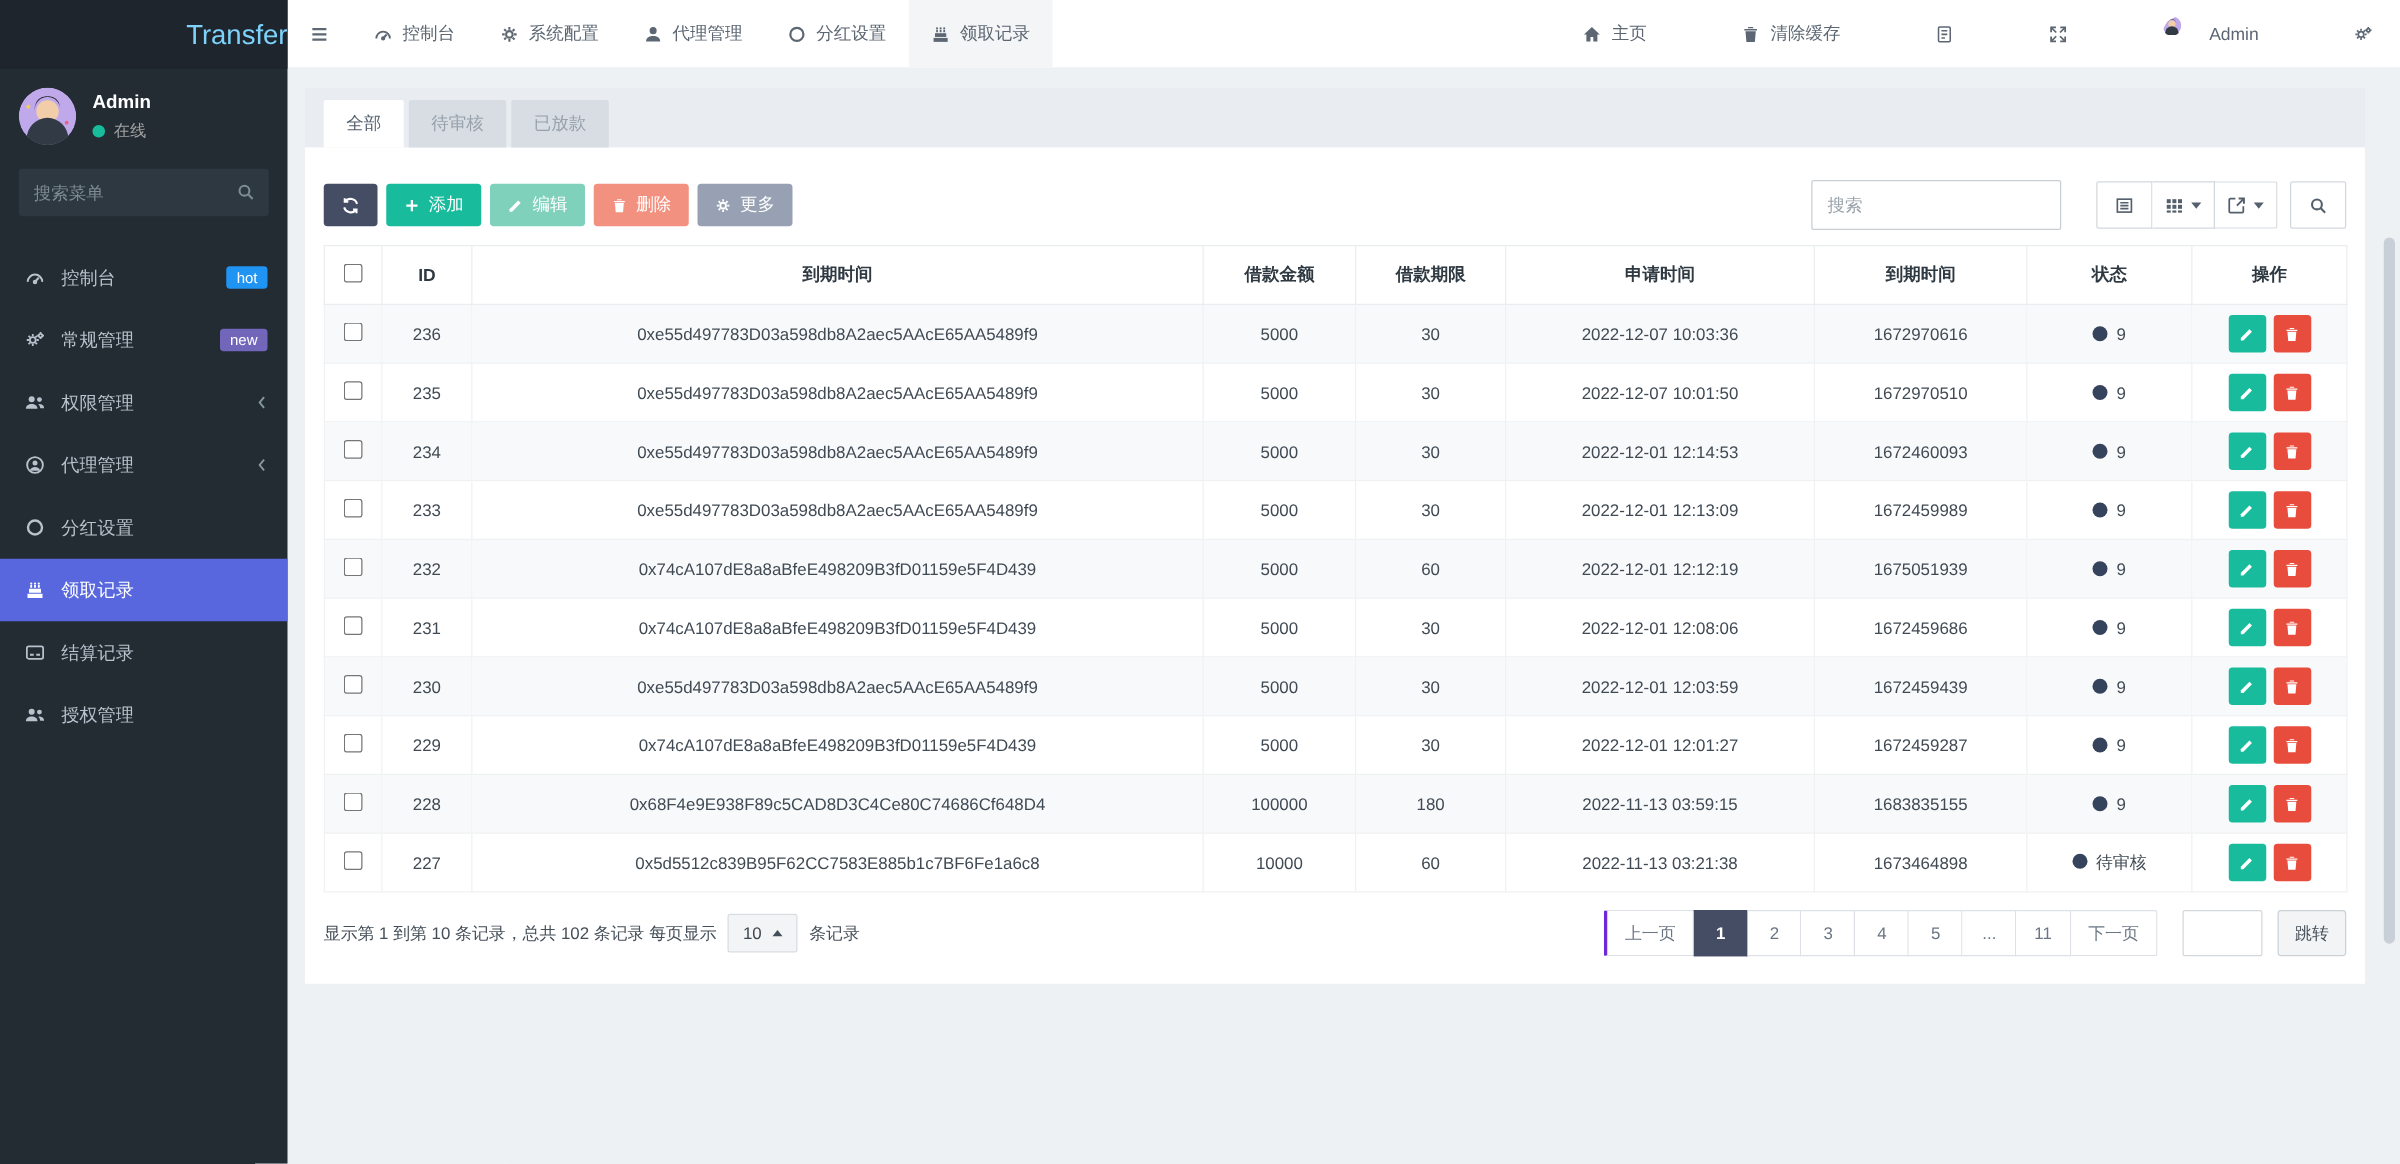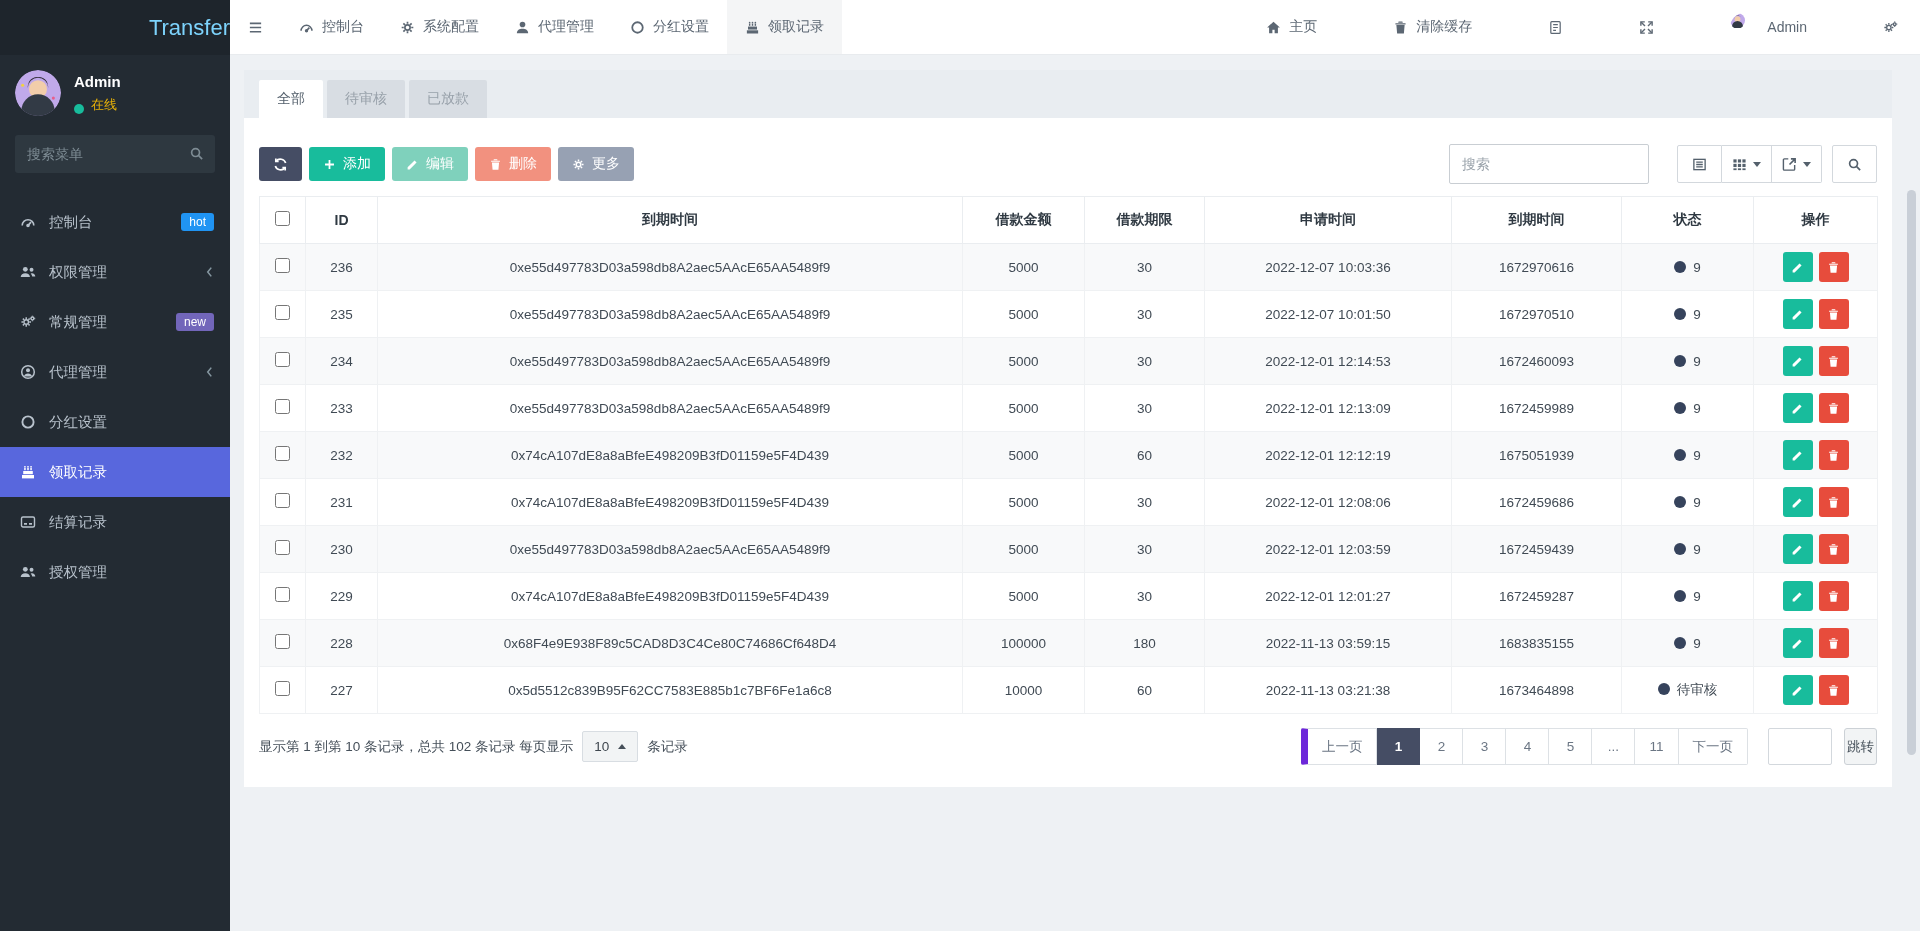--- a/index.html
+++ b/index.html
@@ -6,21 +6,21 @@
   html,body { width:1920px; height:931px; overflow:hidden; }
   body { background:#eef1f4; font-size:14px; color:#444; position:relative; }
   svg { display:block; }
 
   
   .sidebar { position:absolute; left:0; top:0; width:230px; height:931px; background:#232b33; z-index:10; }
   .brand { height:55px; line-height:55px; text-align:right; color:#7dd3fc; font-size:22px; background:#1e252c; }
   .user-panel { display:flex; align-items:center; gap:13px; padding:15px; }
   .avatar { width:46px; height:46px; border-radius:50%; overflow:hidden; flex:0 0 auto; }
   .user-name { color:#fff; font-weight:bold; font-size:15px; margin-bottom:6px; }
-  .user-status { color:#eab308; font-size:13px; display:flex; align-items:flex-end; gap:7px; }
+  .user-status { color:#a3a3a3; font-size:13px; display:flex; align-items:center; gap:7px; }
   .user-status .dot { width:10px; height:10px; border-radius:50%; background:#18bc9c; }
   .side-search { margin:4px 15px 16px; position:relative; }
   .side-search input { width:100%; height:38px; background:#2e3840; border:0; border-radius:3px; padding:0 34px 0 12px; color:#aab8bf; font-size:14px; outline:none; }
   .side-search input::placeholder { color:#7d8b93; }
   .side-search .s-icon { position:absolute; right:11px; top:11px; width:15px; height:15px; color:#7d8b93; }
   .menu { padding-top:8px; }
   .menu-item { height:50px; display:flex; align-items:center; gap:12px; padding:0 16px 0 20px; color:#b8c2cc; font-size:14.5px; cursor:pointer; }
   .menu-item .mi-icon { width:17px; height:16px; display:inline-flex; }
   .menu-item .mi-icon svg { width:16px; height:16px; }
   .menu-item.active { background:#5867dd; color:#fff; }
@@ -76,25 +76,25 @@
   .act-btn { width:30px; height:30px; border:0; border-radius:3px; color:#fff; display:inline-flex; align-items:center; justify-content:center; margin:0 3px; cursor:pointer; vertical-align:middle; }
   .act-btn svg { width:13px; height:13px; }
   .act-edit { background:#18bc9c; }
   .act-del  { background:#e74c3c; }
 
   .tfooter { display:flex; align-items:center; margin-top:14px; font-size:13.5px; color:#454f59; }
   .summary { display:flex; align-items:center; }
   .page-size { display:inline-flex; align-items:center; gap:9px; border:1px solid #d8dde2; background:#f2f4f5; height:31px; padding:0 11px; margin:0 9px; border-radius:2px; color:#3e464e; cursor:pointer; }
   .pagination { margin-left:auto; display:flex; }
   .page-item { min-width:43px; padding:0 14px; height:37px; display:inline-flex; align-items:center; justify-content:center; border:1px solid #dde1e5; border-left:0; background:#fff; color:#6b7684; font-size:13.5px; cursor:pointer; }
-  .page-item:first-child { border-left:7px solid #6d28d9; border-radius:2px 0 0 2px; }
+  .page-item:first-child { border-left:3px solid #6d28d9; border-radius:2px 0 0 2px; }
   .page-item:last-child { border-radius:0 2px 2px 0; }
   .page-item.active { background:#454d64; border-color:#454d64; color:#fff; font-weight:bold; }
   .jump-input { width:64px; height:37px; border:1px solid #d3d8dd; border-radius:2px; margin-left:20px; padding:0 8px; outline:none; }
-  .jump-btn { height:37px; padding:0 2px; margin-left:12px; border:1px solid #ccd1d6; background:#f2f4f5; border-radius:3px; color:#454f59; font-size:13.5px; cursor:pointer; }
+  .jump-btn { height:37px; padding:0 13px; margin-left:12px; border:1px solid #ccd1d6; background:#f2f4f5; border-radius:3px; color:#454f59; font-size:13.5px; cursor:pointer; }
 
   .scroll-thumb { position:absolute; right:4px; top:190px; width:9px; height:565px; border-radius:5px; background:#c9cfd7; }
 </style>
 </head>
 <body>
 
 <aside class="sidebar">
   <div class="brand">Transfer</div>
   <div class="user-panel">
     <span class="avatar">
@@ -131,45 +131,45 @@
             <path d="M2.2 11.5a5.8 5.8 0 1 1 11.6 0"></path>
             <path d="M8 11.5l3-3.4" stroke-width="1.8"></path>
             <circle cx="8" cy="11.5" r="1" fill="currentColor"></circle>
           </svg>
         </span>
         <span>控制台</span>
         <span class="badge" style="background:#2094f3">hot</span>
       </div>
       <div class="menu-item">
         <span class="mi-icon">
+          <svg viewBox="0 0 18 16" fill="none" stroke="currentColor" stroke-width="1.6">
+            <circle cx="7" cy="8" r="2.6"></circle>
+            <path d="M7 2.6v2M7 11.4v2M1.6 8h2M10.4 8h2M3.2 4.2l1.4 1.4M9.4 10.4l1.4 1.4M10.8 4.2 9.4 5.6M4.6 10.4l-1.4 1.4"></path>
+            <circle cx="14" cy="4" r="1.6"></circle>
+            <path d="M14 .9v1M14 6.1v1M10.9 4h1M16.1 4h1"></path>
+          </svg>
+        </span>
+        <span>常规管理</span>
+        <span class="badge" style="background:#7266ba">new</span>
+      </div>
+      <div class="menu-item">
+        <span class="mi-icon">
           <svg viewBox="0 0 18 16" fill="currentColor">
             <circle cx="6" cy="5" r="2.7"></circle>
             <path d="M.8 13.6c0-2.7 2.3-4.2 5.2-4.2s5.2 1.5 5.2 4.2z"></path>
             <circle cx="13" cy="5.4" r="2.2"></circle>
             <path d="M13.4 9.4c2.2.3 3.8 1.6 3.8 3.7h-3.4a6.3 6.3 0 0 0-1.8-3.5z"></path>
           </svg>
         </span>
         <span>权限管理</span>
         <span class="chev">
           <svg viewBox="0 0 10 16" fill="none" stroke="currentColor" stroke-width="1.8">
             <path d="M7 3 3 8l4 5"></path>
           </svg>
         </span>
-      </div>
-      <div class="menu-item">
-        <span class="mi-icon">
-          <svg viewBox="0 0 18 16" fill="none" stroke="currentColor" stroke-width="1.6">
-            <circle cx="7" cy="8" r="2.6"></circle>
-            <path d="M7 2.6v2M7 11.4v2M1.6 8h2M10.4 8h2M3.2 4.2l1.4 1.4M9.4 10.4l1.4 1.4M10.8 4.2 9.4 5.6M4.6 10.4l-1.4 1.4"></path>
-            <circle cx="14" cy="4" r="1.6"></circle>
-            <path d="M14 .9v1M14 6.1v1M10.9 4h1M16.1 4h1"></path>
-          </svg>
-        </span>
-        <span>常规管理</span>
-        <span class="badge" style="background:#7266ba">new</span>
       </div>
       <div class="menu-item">
         <span class="mi-icon">
           <svg viewBox="0 0 16 16" fill="none" stroke="currentColor" stroke-width="1.5">
             <circle cx="8" cy="8" r="6.3"></circle>
             <circle cx="8" cy="6.3" r="2" fill="currentColor" stroke="none"></circle>
             <path d="M3.8 12.6c.6-2 2.2-3 4.2-3s3.6 1 4.2 3" fill="currentColor" stroke="none"></path>
           </svg>
         </span>
         <span>代理管理</span>

